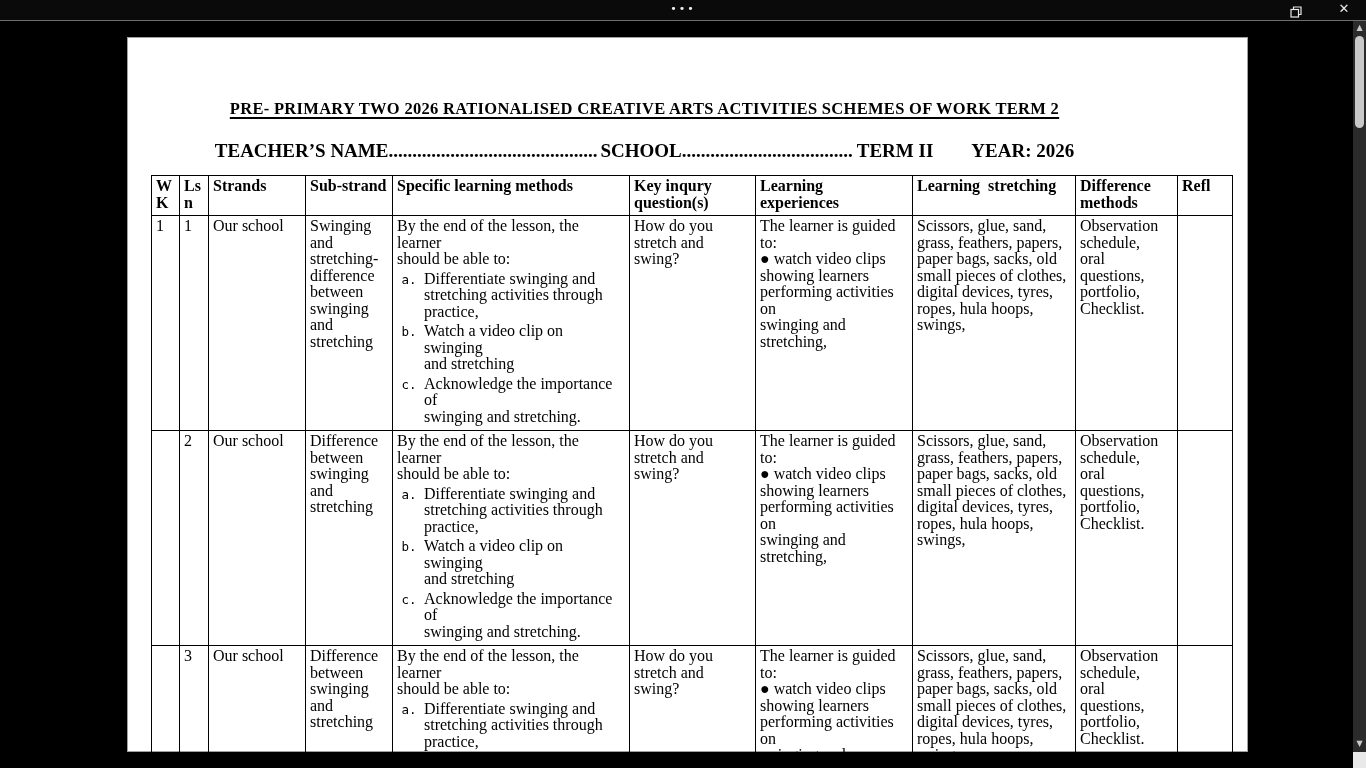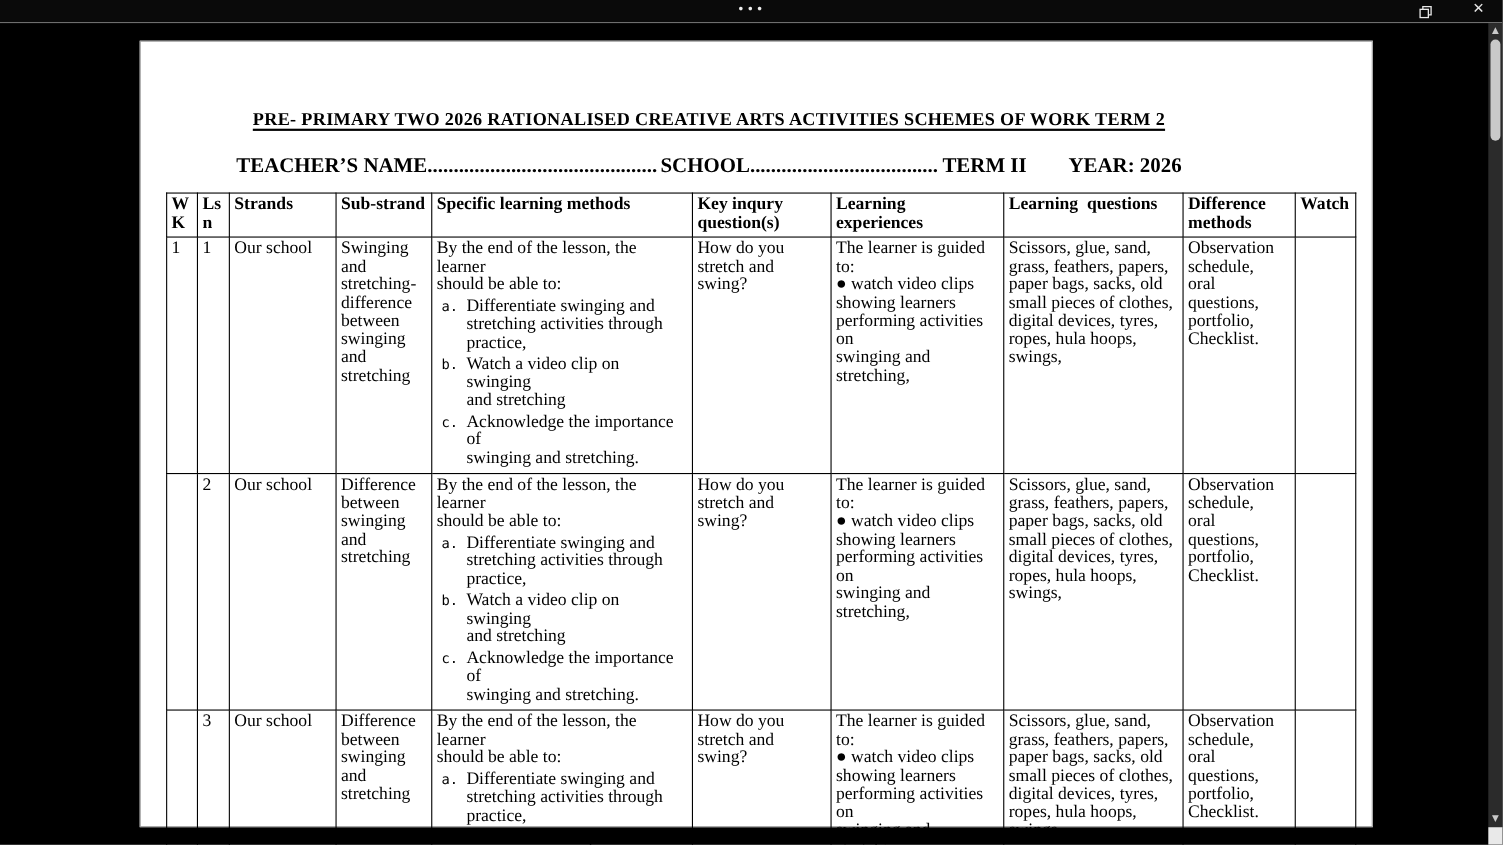--- a/index.html
+++ b/index.html
@@ -112,23 +112,23 @@
     </colgroup>
     <thead>
       <tr>
         <th class="h-wk">WK</th>
         <th class="h-lsn">Lsn</th>
         <th>Strands</th>
         <th>Sub-strand</th>
         <th>Specific learning methods</th>
         <th>Key inqury question(s)</th>
         <th>Learning  experiences</th>
-        <th>Learning  questions</th>
+        <th>Learning  stretching</th>
         <th>Difference methods</th>
-        <th>Watch</th>
+        <th>Refl</th>
       </tr>
     </thead>
     <tbody>
       <tr>
         <td>1</td>
         <td>1</td>
         <td>Our school</td>
         <td class="pre">Swinging
 and
 stretching-

